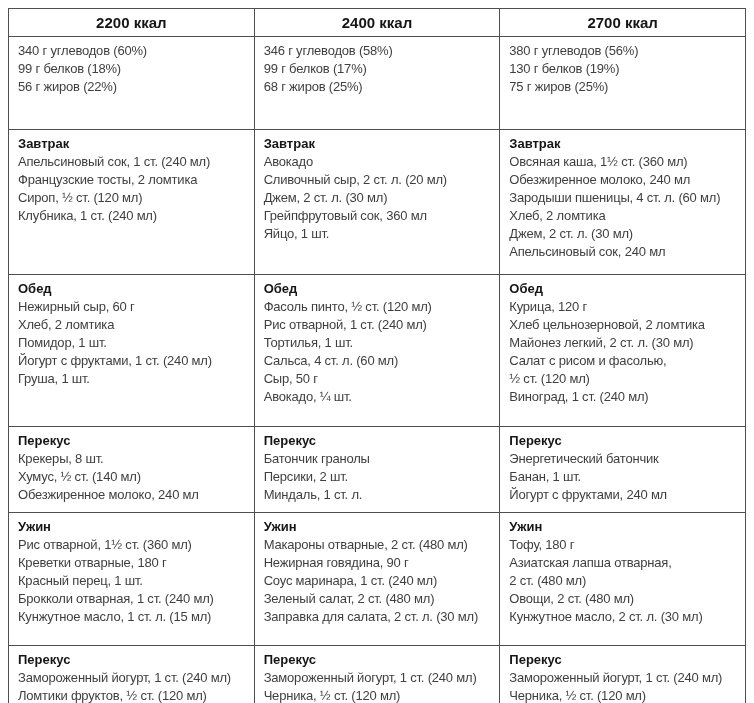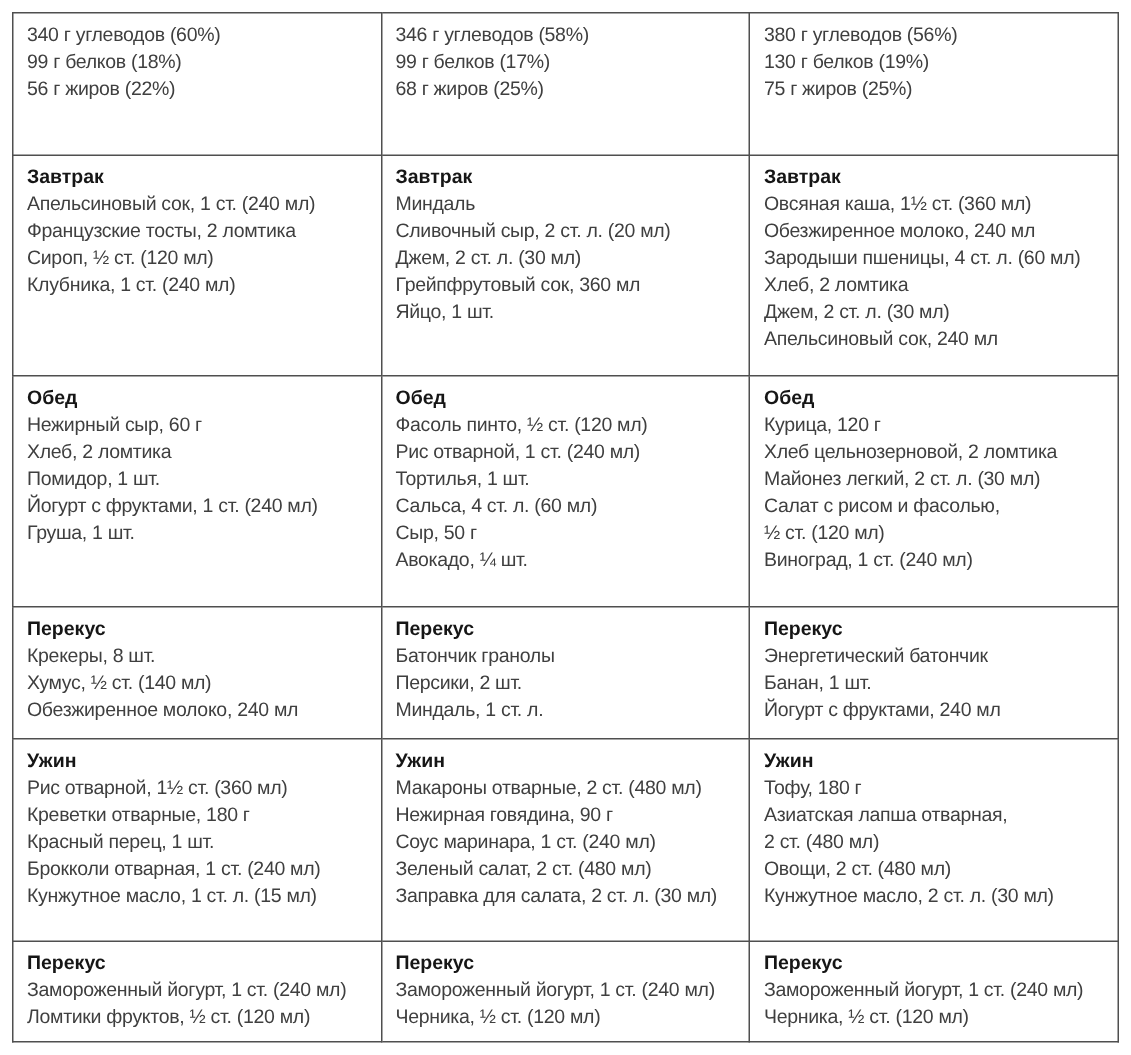--- a/index.html
+++ b/index.html
@@ -55,20 +55,25 @@
   }
   .line {
     white-space: normal;
   }
 </style>
 </head>
 <body>
 
 <table class="meal-plan">
   <tbody>
+    <tr class="r-header">
+      <th>2200 ккал</th>
+      <th>2400 ккал</th>
+      <th>2700 ккал</th>
+    </tr>
 
     <tr class="r-macros">
       <td>
         <div class="lines">
             <div class="line">340 г углеводов (60%)</div>
             <div class="line">99 г белков (18%)</div>
             <div class="line">56 г жиров (22%)</div>
           </div>
       </td>
       <td>
@@ -93,21 +98,21 @@
         <div class="lines">
             <div class="line">Апельсиновый сок, 1 ст. (240 мл)</div>
             <div class="line">Французские тосты, 2 ломтика</div>
             <div class="line">Сироп, ½ ст. (120 мл)</div>
             <div class="line">Клубника, 1 ст. (240 мл)</div>
           </div>
       </td>
       <td>
         <div class="meal-title">Завтрак</div>
         <div class="lines">
-            <div class="line">Миндаль</div>
+            <div class="line">Авокадо</div>
             <div class="line">Сливочный сыр, 2 ст. л. (20 мл)</div>
             <div class="line">Джем, 2 ст. л. (30 мл)</div>
             <div class="line">Грейпфрутовый сок, 360 мл</div>
             <div class="line">Яйцо, 1 шт.</div>
           </div>
       </td>
       <td>
         <div class="meal-title">Завтрак</div>
         <div class="lines">
             <div class="line">Овсяная каша, 1½ ст. (360 мл)</div>

